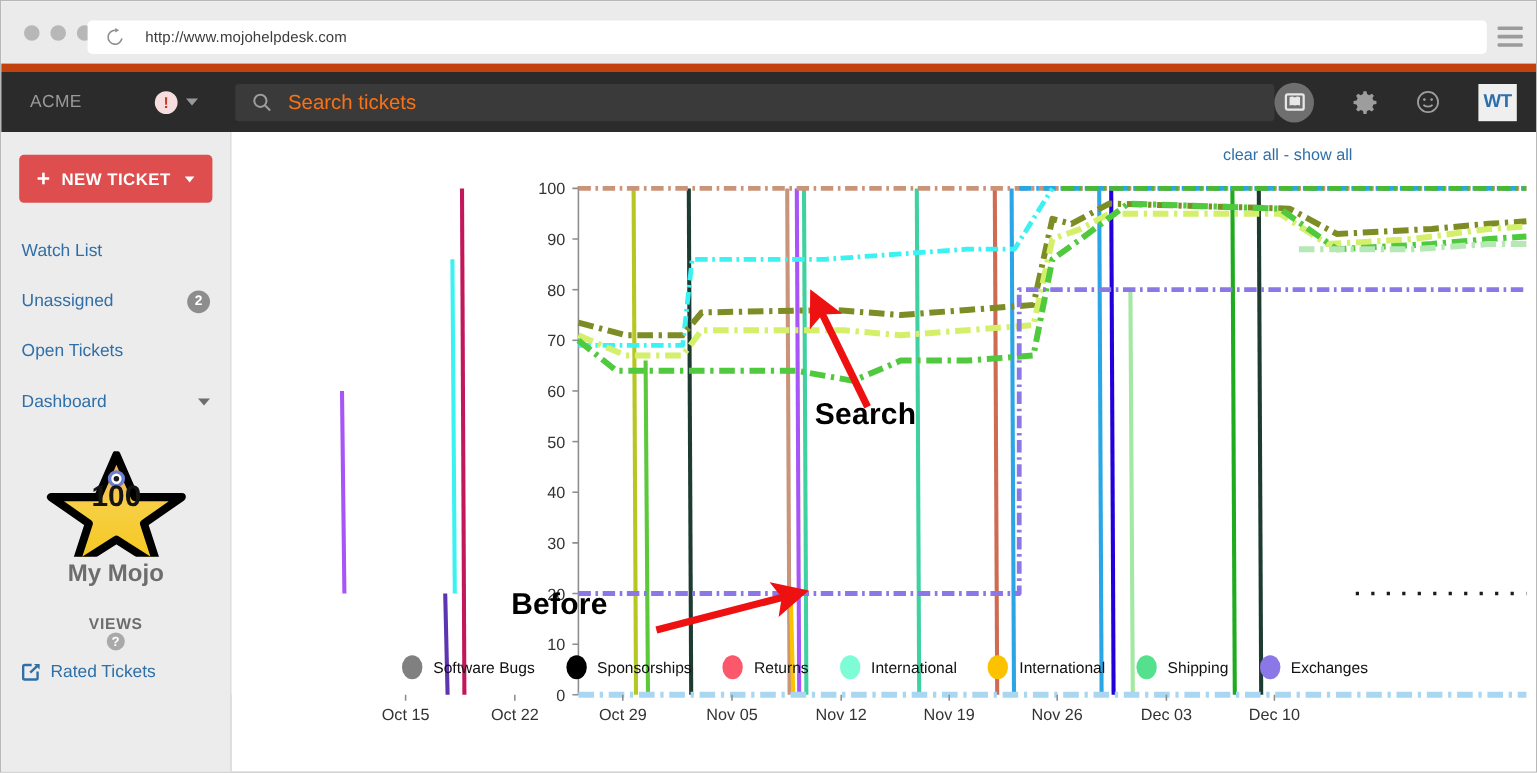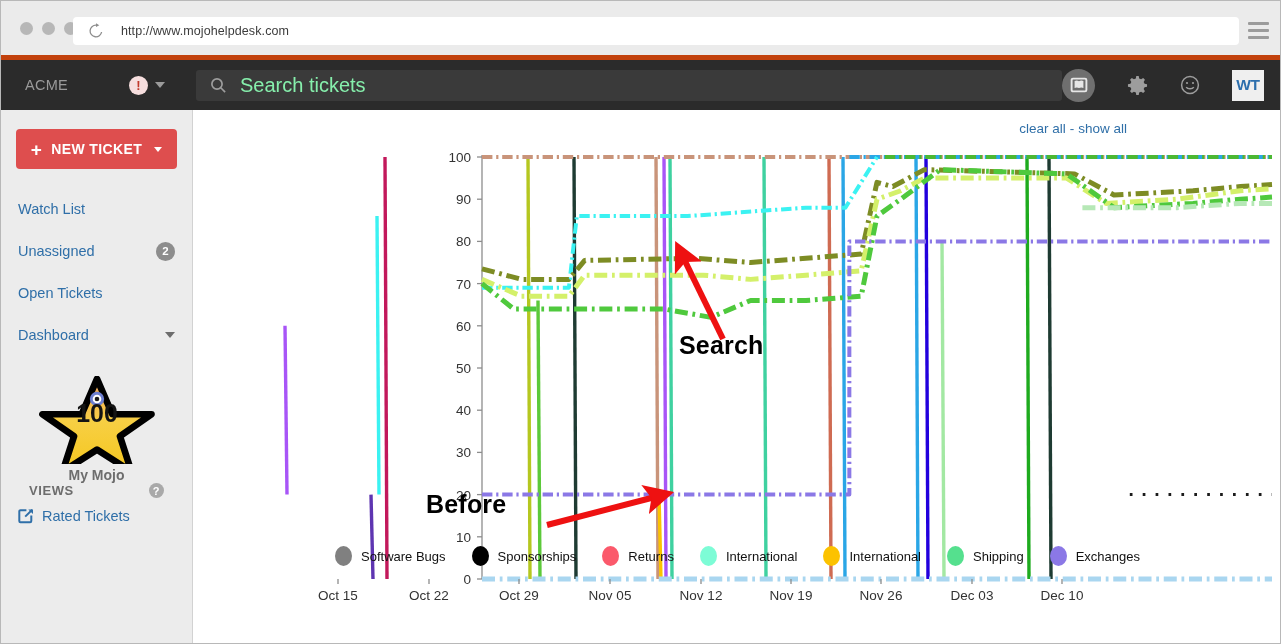--- a/index.html
+++ b/index.html
@@ -16,21 +16,21 @@
     background: #fff;
     border: 1px solid #b8b8b8;
     overflow: hidden;
   }
 
   
   .chrome {
     position: absolute; top: 0; left: 0;
     width: 1281px; height: 59px;
     background: #ebebeb;
-    border-bottom: 5px solid #c2410c;
+    border-bottom: 7px solid #c2410c;
     display: flex; align-items: center;
   }
   .traffic { display: flex; gap: 9px; margin-left: 19px; }
   .traffic i {
     width: 13px; height: 13px; border-radius: 50%;
     background: #b7b7b7; display: block;
   }
   .urlbar {
     position: absolute; left: 72px; top: 16px;
     width: 1166px; height: 28px;
@@ -75,21 +75,21 @@
     border-left: 5px solid transparent; border-right: 5px solid transparent;
     border-top: 6px solid #9a9a9a;
   }
   .search-box {
     position: absolute; left: 195px; top: 10px;
     width: 866px; height: 31px;
     background: #3a3a3a; border-radius: 3px;
     display: flex; align-items: center;
   }
   .search-ico { margin-left: 14px; color: #9d9d9d; width: 17px; height: 17px; }
-  .search-ph { margin-left: 13px; color: #86efac; font-size: 20px; }
+  .search-ph { margin-left: 13px; color: #f97316; font-size: 17px; }
   .appbar-right {
     position: absolute; right: 18px; top: 0; height: 50px;
     display: flex; align-items: center; gap: 32px;
   }
   .circ-icon {
     width: 33px; height: 33px; border-radius: 50%;
     background: #6f6f6f; display: flex; align-items: center; justify-content: center;
     color: #e7e7e7;
   }
   .plain-icon { color: #9d9d9d; display: flex; align-items: center; }
@@ -134,26 +134,26 @@
     display: flex; align-items: center; justify-content: center;
   }
   .nav-caret {
     width: 0; height: 0;
     border-left: 5px solid transparent; border-right: 5px solid transparent;
     border-top: 6px solid #6d6d6d;
   }
   .mojo { margin-top: 20px; text-align: center; }
   .mojo-star { width: 118px; height: 88px; margin: 0 auto; display: block; }
   .mojo-label {
-    margin-top: 3px; color: #6d6d6d; font-size: 14px; font-weight: bold;
+    margin-top: 3px; color: #6d6d6d; font-size: 20px; font-weight: bold;
   }
   .views-head {
-    padding: 0 28px;
-    display: flex; align-items: center;
-    color: #6d6d6d; font-size: 13px; font-weight: bold; letter-spacing: .6px;
+    margin-top: 22px; padding: 0 9px;
+    display: flex; align-items: center;
+    color: #6d6d6d; font-size: 13px; font-weight: bold; letter-spacing: .6px; flex-direction: column;
   }
   .views-head .lbl { flex: 1; }
   .help-dot {
     width: 15px; height: 15px; border-radius: 50%;
     background: #a9a9a9; color: #fff;
     font-size: 11px; font-weight: bold;
     display: flex; align-items: center; justify-content: center;
   }
   .viewitem {
     height: 36px; padding: 0 17px;

